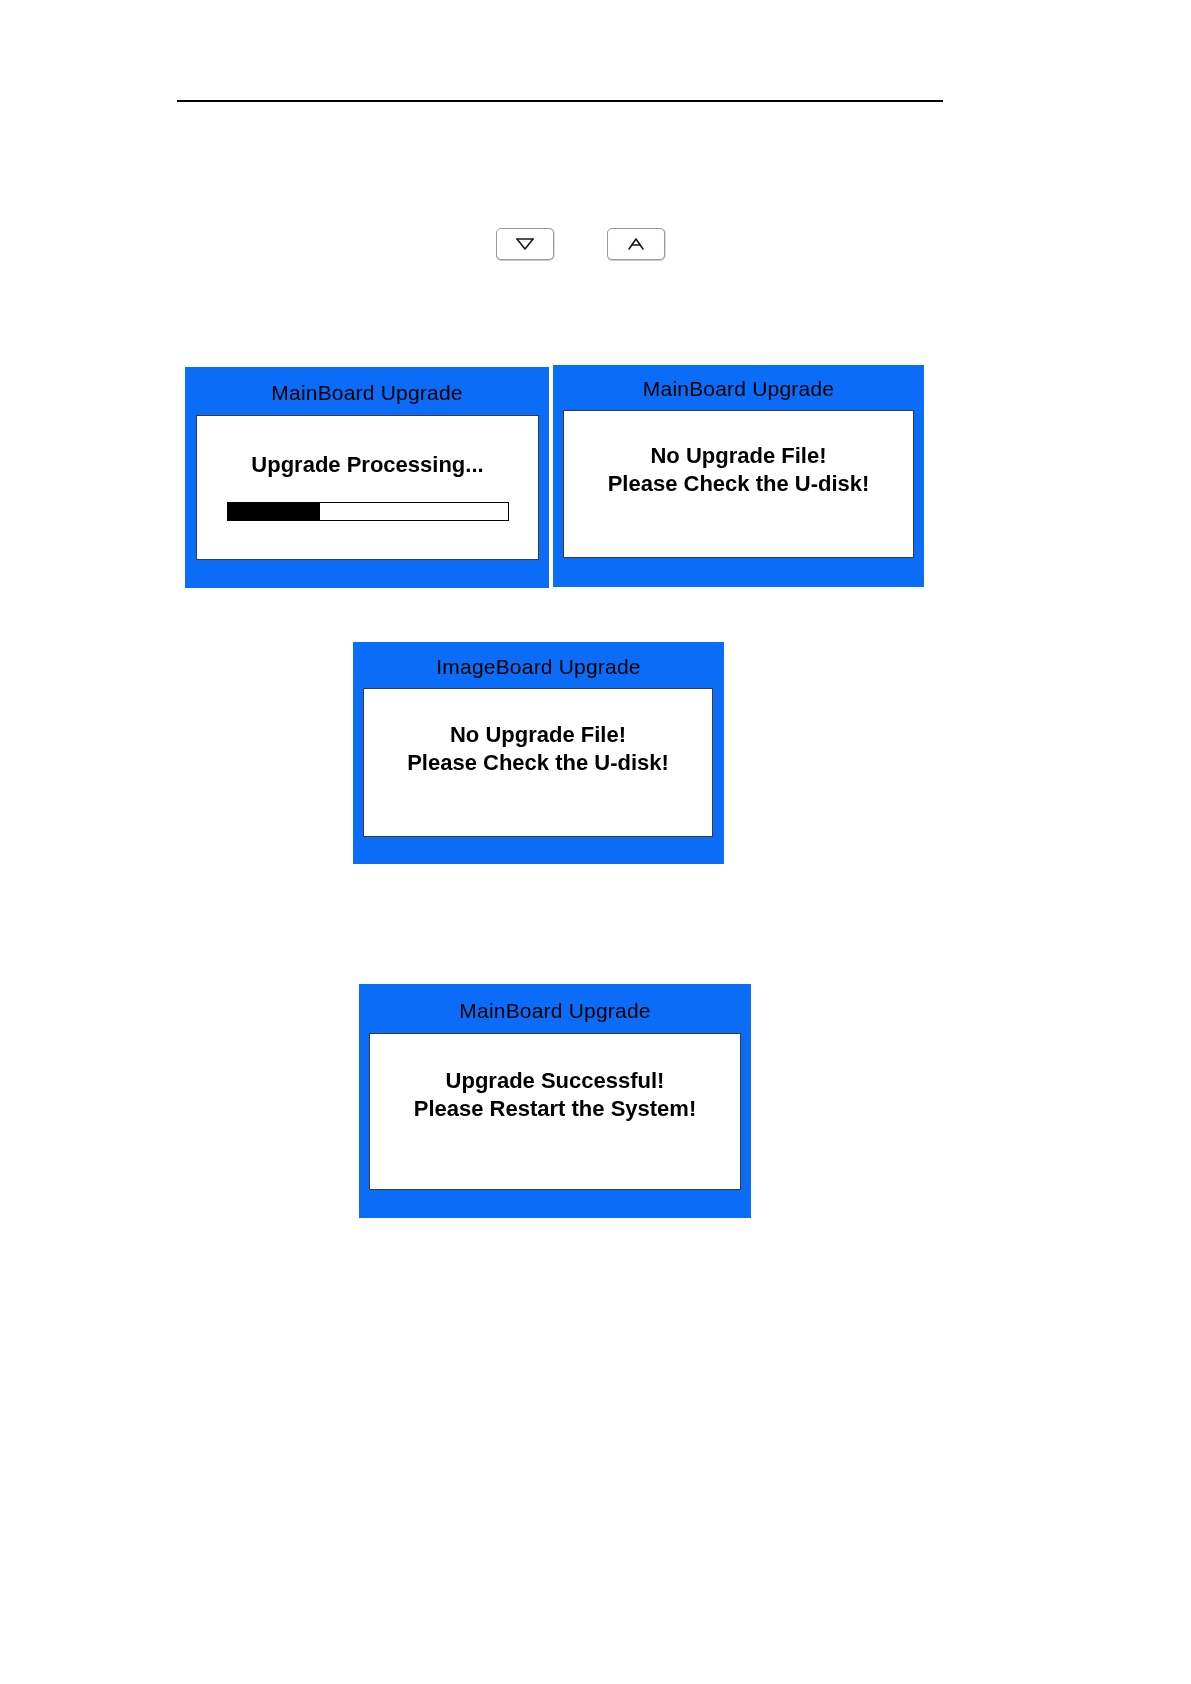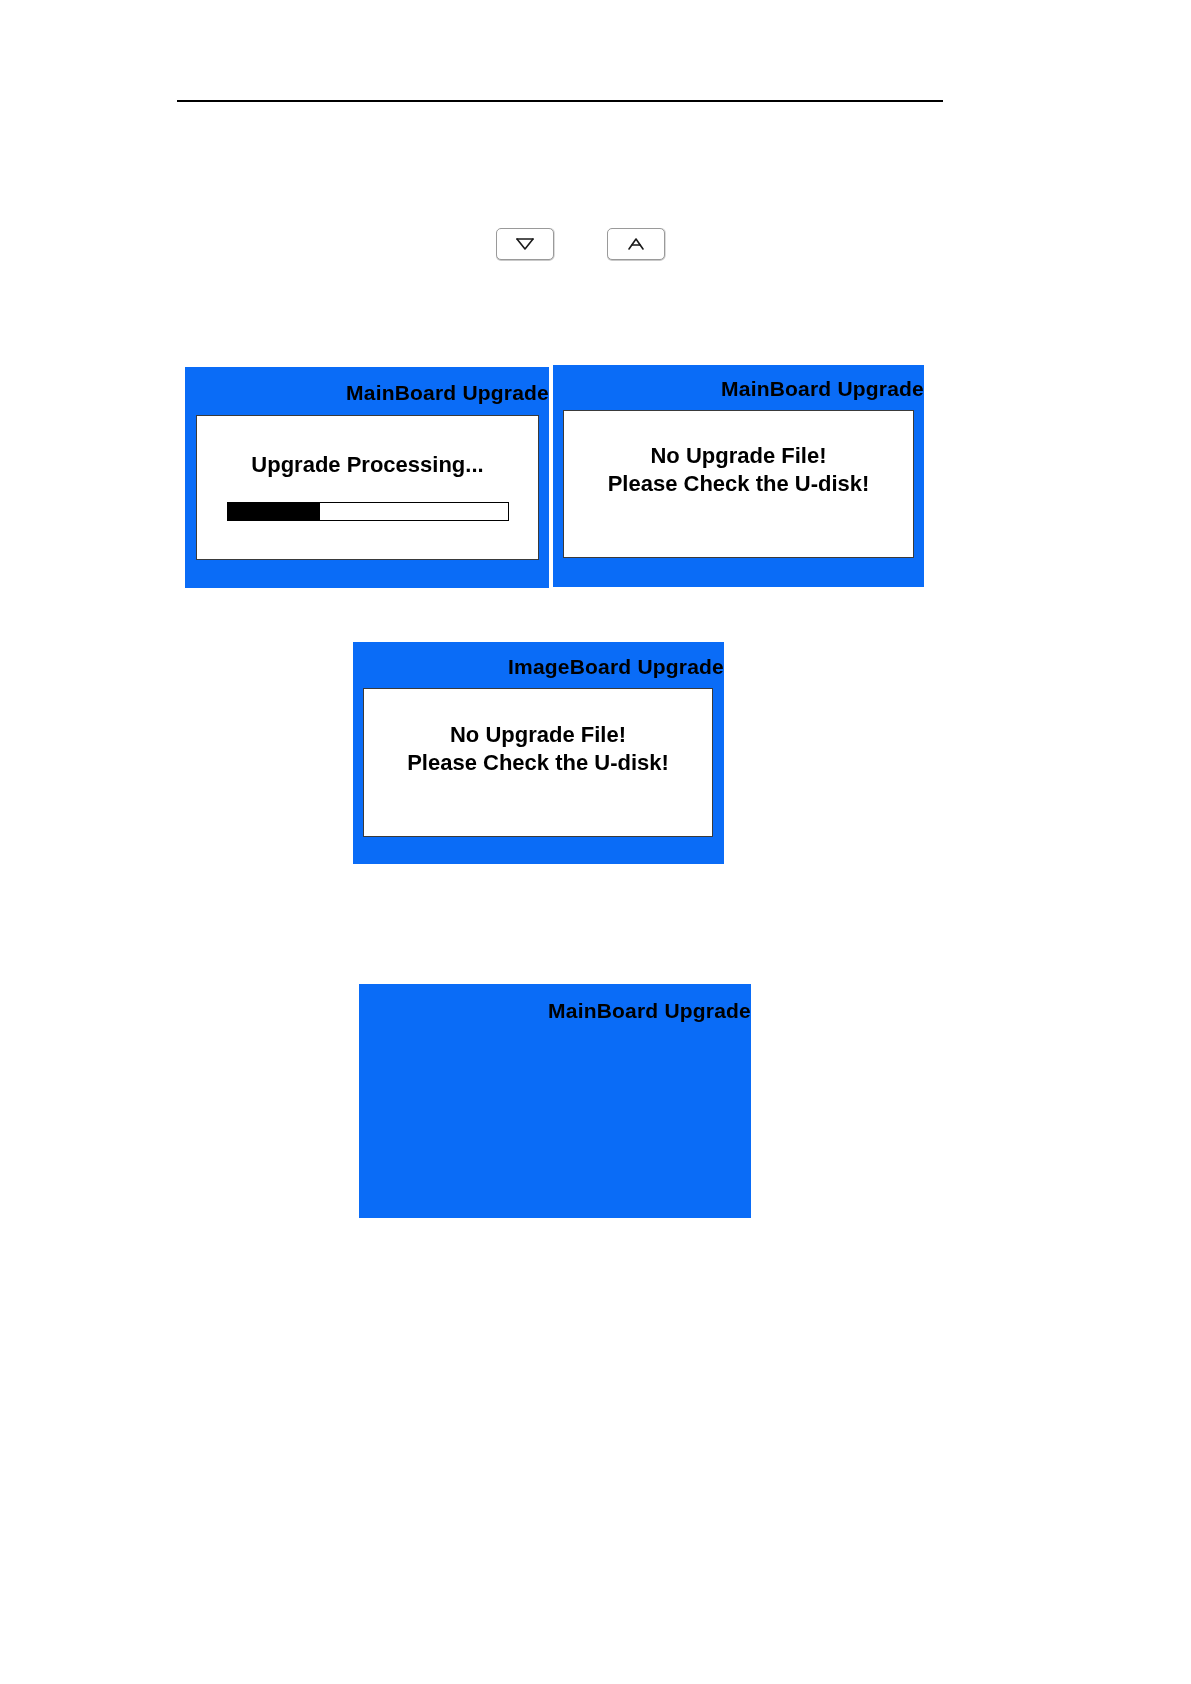--- a/index.html
+++ b/index.html
@@ -47,23 +47,23 @@
   }
   .key-btn svg { display: block; }
 
   
   .dlg {
     position: absolute;
     background: #0A6CF7;
     box-sizing: border-box;
   }
   .dlg-title {
-    text-align: right;
+    text-align: center;
     color: #000000;
-    font-weight: bold;
+    font-weight: normal;
     letter-spacing: 0.2px;
     line-height: 1;
   }
   .dlg-body {
     background: #ffffff;
     border: 1px solid #3a3a3a;
     box-sizing: border-box;
     display: flex;
     flex-direction: column;
     align-items: center;
@@ -186,13 +186,17 @@
 <div class="dlg" id="dlg-ib-nofile">
   <div class="dlg-title">ImageBoard Upgrade</div>
   <div class="dlg-body">
     <div class="dlg-msg">No Upgrade File!
 Please Check the U-disk!</div>
   </div>
 </div>
 
 <div class="dlg" id="dlg-success">
   <div class="dlg-title">MainBoard Upgrade</div>
+  <div class="dlg-body">
+    <div class="dlg-msg">Upgrade Successful!
+Please Restart the System!</div>
+  </div>
 </div>
 
 </body></html>

